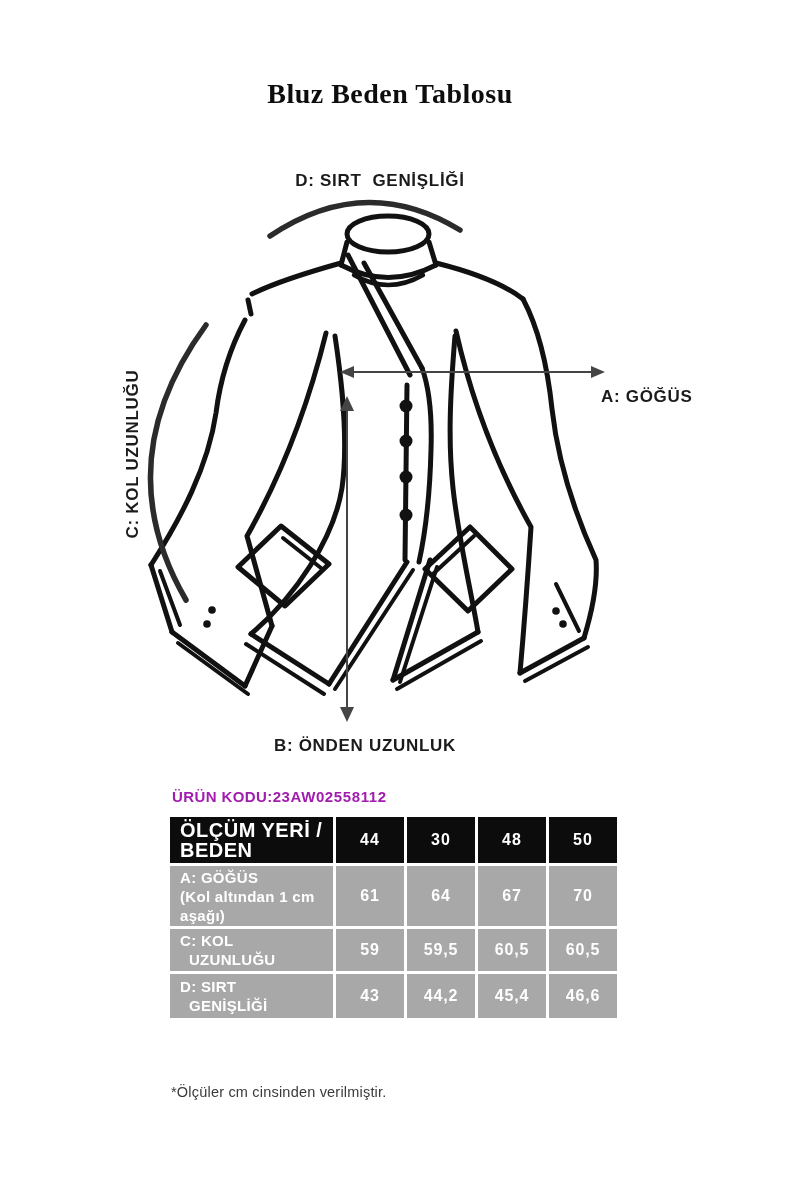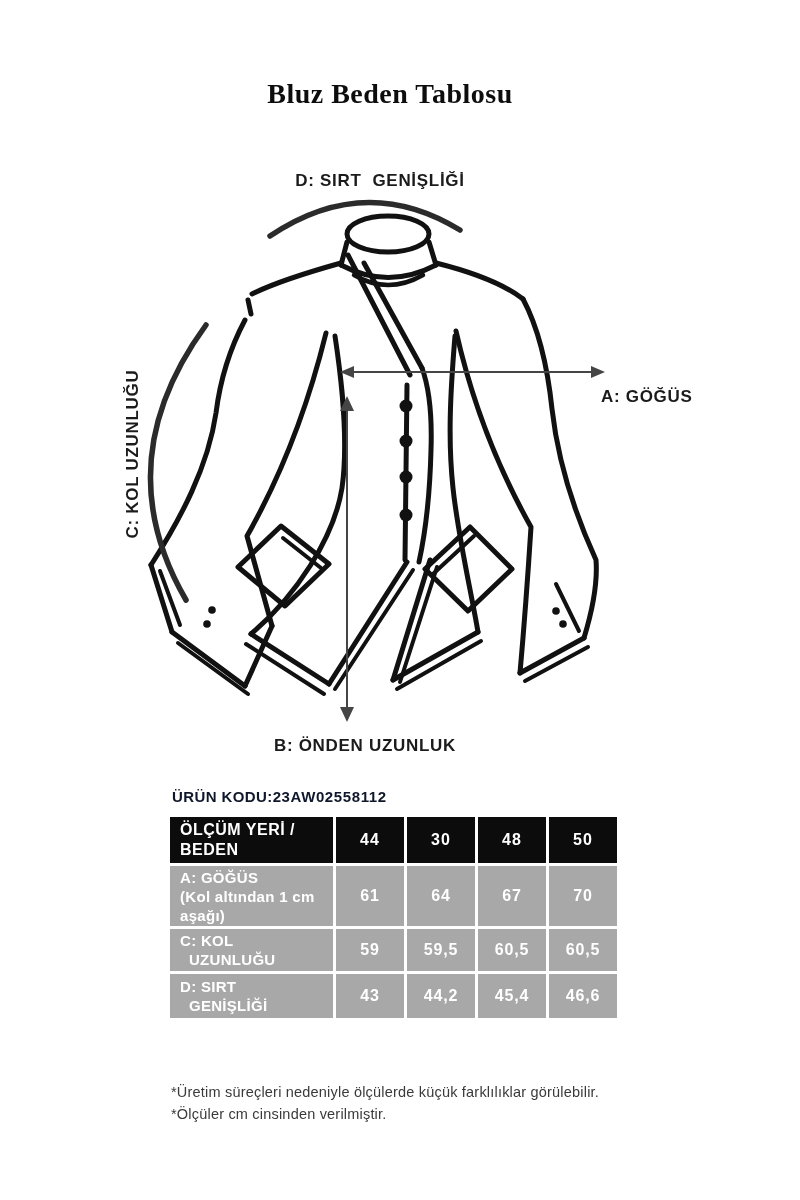--- a/index.html
+++ b/index.html
@@ -17,30 +17,30 @@
   .lbl{
     position:absolute;font-weight:700;font-size:17px;letter-spacing:0.7px;
     color:#1b1b1b;white-space:pre;
   }
   .lbl-d{top:171px;left:160px;width:440px;text-align:center;}
   .lbl-c{top:444px;left:23px;width:220px;text-align:center;transform:rotate(-90deg);}
   .lbl-a{top:387px;left:601px;}
   .lbl-b{top:736px;left:150px;width:430px;text-align:center;}
   .product-code{
     position:absolute;left:172px;top:788px;font-size:15px;font-weight:600;
-    letter-spacing:0.4px;color:#0f172a;white-space:pre;
+    letter-spacing:0.4px;color:#a21caf;white-space:pre;
   }
   .product-code .code{font-weight:800;letter-spacing:0.6px;}
   table.size-table{
     position:absolute;left:167px;top:814px;border-collapse:separate;border-spacing:3px;
     table-layout:fixed;
   }
   .size-table th,.size-table td{margin:0;vertical-align:middle;}
   .size-table .hdr th{
-    background:#0c0c0c;color:#ffffff;font-size:16px;font-weight:700;height:44px;
+    background:#0c0c0c;color:#ffffff;font-size:20px;font-weight:700;height:44px;
     letter-spacing:0.5px;
   }
   .size-table .hdr th.meas{width:152px;text-align:left;padding-left:10px;line-height:20px;white-space:pre;}
   .size-table .hdr th.size{width:66px;text-align:center;font-size:16px;letter-spacing:1px;}
   .size-table tbody th{
     background:#a8a8a8;color:#ffffff;font-size:15px;font-weight:600;text-align:left;
     padding-left:10px;line-height:19px;white-space:pre;letter-spacing:0.3px;
   }
   .size-table tbody td{
     background:#a8a8a8;color:#ffffff;font-size:16px;font-weight:700;text-align:center;
@@ -200,17 +200,16 @@
   GENİŞLİĞİ</th>
         <td>43</td>
         <td>44,2</td>
         <td>45,4</td>
         <td>46,6</td>
       </tr>
     </tbody>
   </table>
 
   <div class="footnotes">
-    <div>*Üretim süreçleri nedeniyle ölçülerde küçük farklılıklar görülebilir.</div>
     <div>*Ölçüler cm cinsinden verilmiştir.</div>
   </div>
 
 </div>
 
 </body></html>

